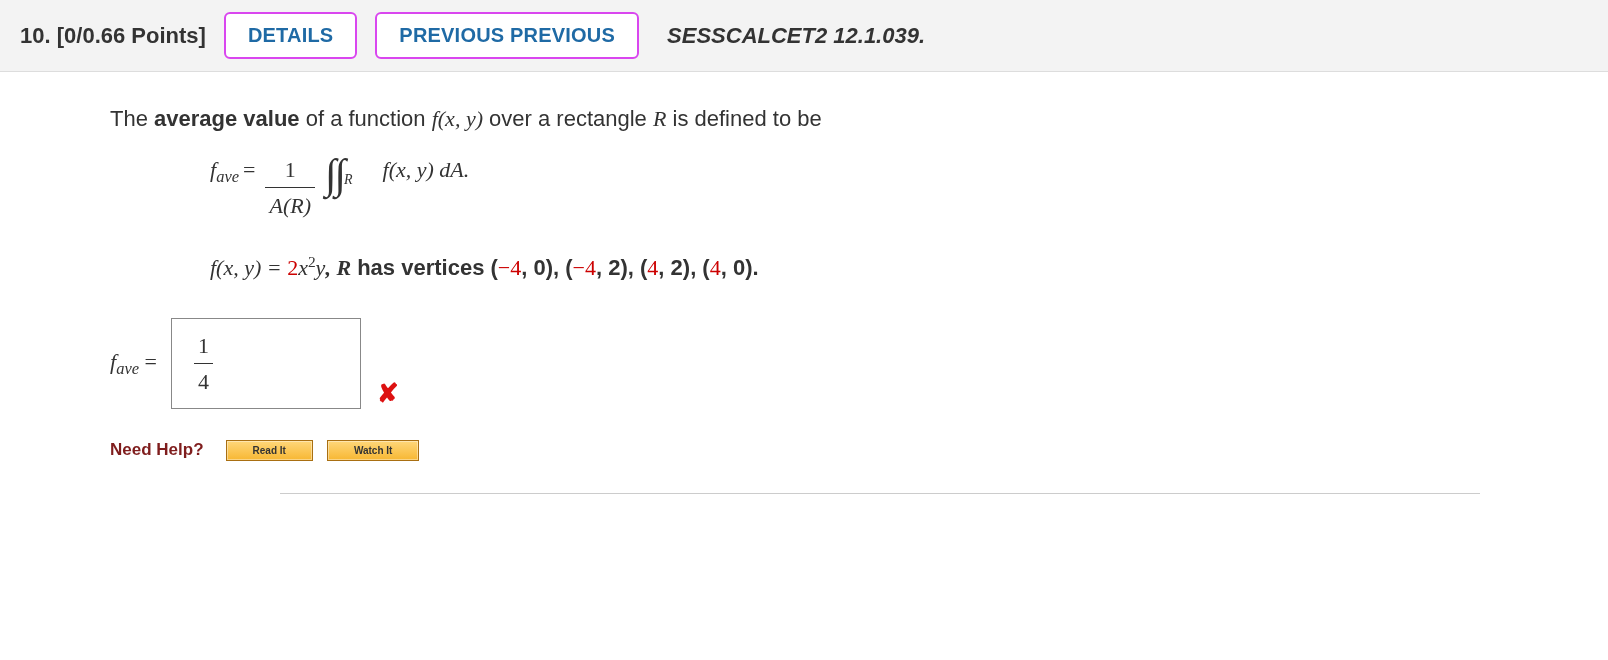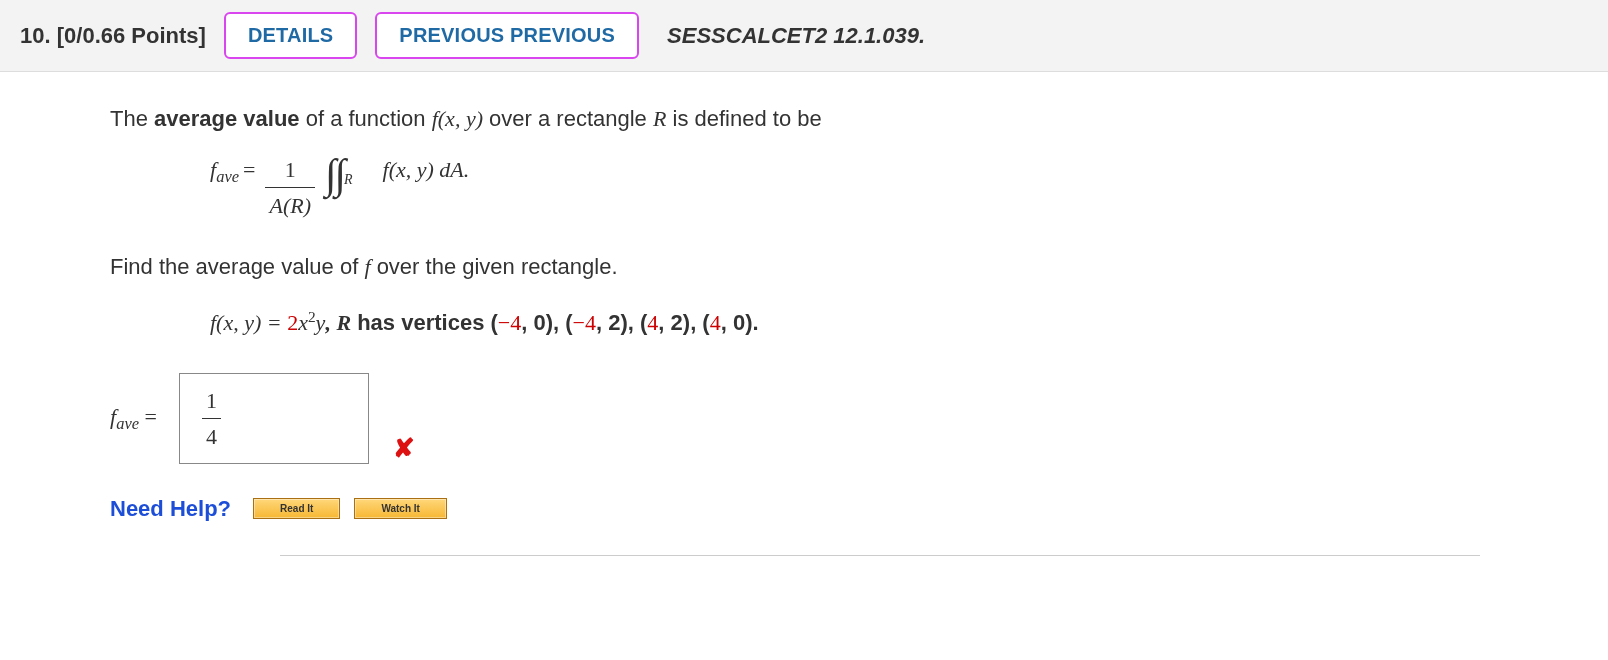--- a/index.html
+++ b/index.html
@@ -95,21 +95,21 @@
   .fxy-line {
     margin-left: 100px;
     font-family: "Times New Roman", serif;
     font-size: 22px;
   }
   .fxy-line .nonital { font-family: "Helvetica Neue", Helvetica, Arial, sans-serif; font-style: normal; font-weight: bold; }
   .answer-row {
     margin: 34px 0 4px 0;
     display: flex;
     align-items: center;
-    gap: 22px;
+    gap: 14px;
   }
   .fave-label {
     font-family: "Times New Roman", serif;
     font-style: italic;
     font-size: 22px;
   }
   .answer-box {
     border: 1px solid #888;
     padding: 10px 40px 10px 16px;
     min-width: 190px;
@@ -127,23 +127,23 @@
     margin-bottom: -4px;
     margin-left: 2px;
   }
   .help-row {
     margin-top: 28px;
     display: flex;
     align-items: center;
     gap: 14px;
   }
   .need-help {
-    color: #1d4ed8;
-    font-weight: 700;
-    font-size: 22px;
+    color: #7f1d1d;
+    font-weight: 700;
+    font-size: 17px;
     margin-right: 8px;
   }
   .help-btn {
     background: linear-gradient(#ffd77a, #f7b733);
     border: 1px solid #a96f12;
     padding: 4px 26px;
     font-size: 10px;
     font-weight: 700;
     color: #333;
     cursor: pointer;
@@ -184,23 +184,20 @@
       <span class="num">1</span>
       <span class="bar"></span>
       <span class="den">A(R)</span>
     </span>
     <span class="integral-sym">∫</span>
     <span class="integral-sym">∫</span>
     <span class="int-sub">R</span>
     <span style="margin-left:20px"> f(x, y) dA.</span>
   </div>
 
-  <div class="prompt2">
-    <span>Find the average value of </span><span class="ital" style="font-family:'Times New Roman',serif">f</span><span> over the given rectangle.</span>
-  </div>
 
   <div class="fxy-line">
     <span class="ital">f(x, y) = </span><span class="red">2</span><span class="ital">x</span><sup>2</sup><span class="ital">y</span><span class="nonital"><span class="ital" style="font-family:'Times New Roman',serif">, R</span> has vertices (</span><span class="red">−4</span><span class="nonital">, 0), (</span><span class="red">−4</span><span class="nonital">, 2), (</span><span class="red">4</span><span class="nonital">, 2), (</span><span class="red">4</span><span class="nonital">, 0).</span>
   </div>
 
   <div class="answer-row">
     <span class="fave-label">
       <span>f</span><span style="font-size:0.75em;vertical-align:sub">ave</span><span style="font-style:normal"> = </span>
     </span>
     <div class="answer-box">

